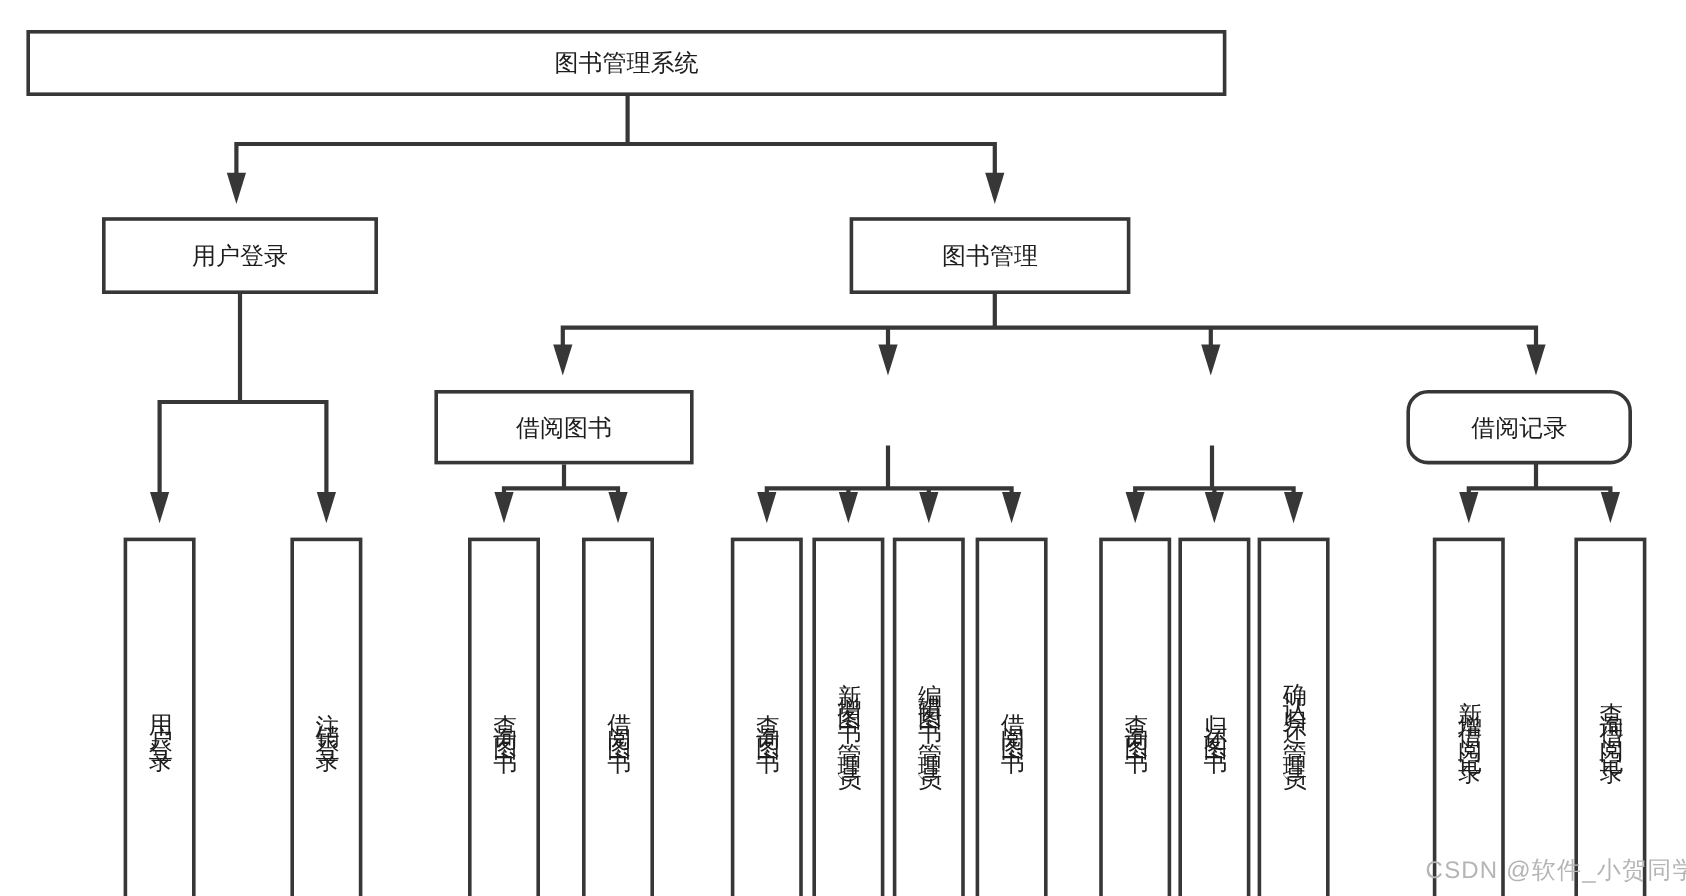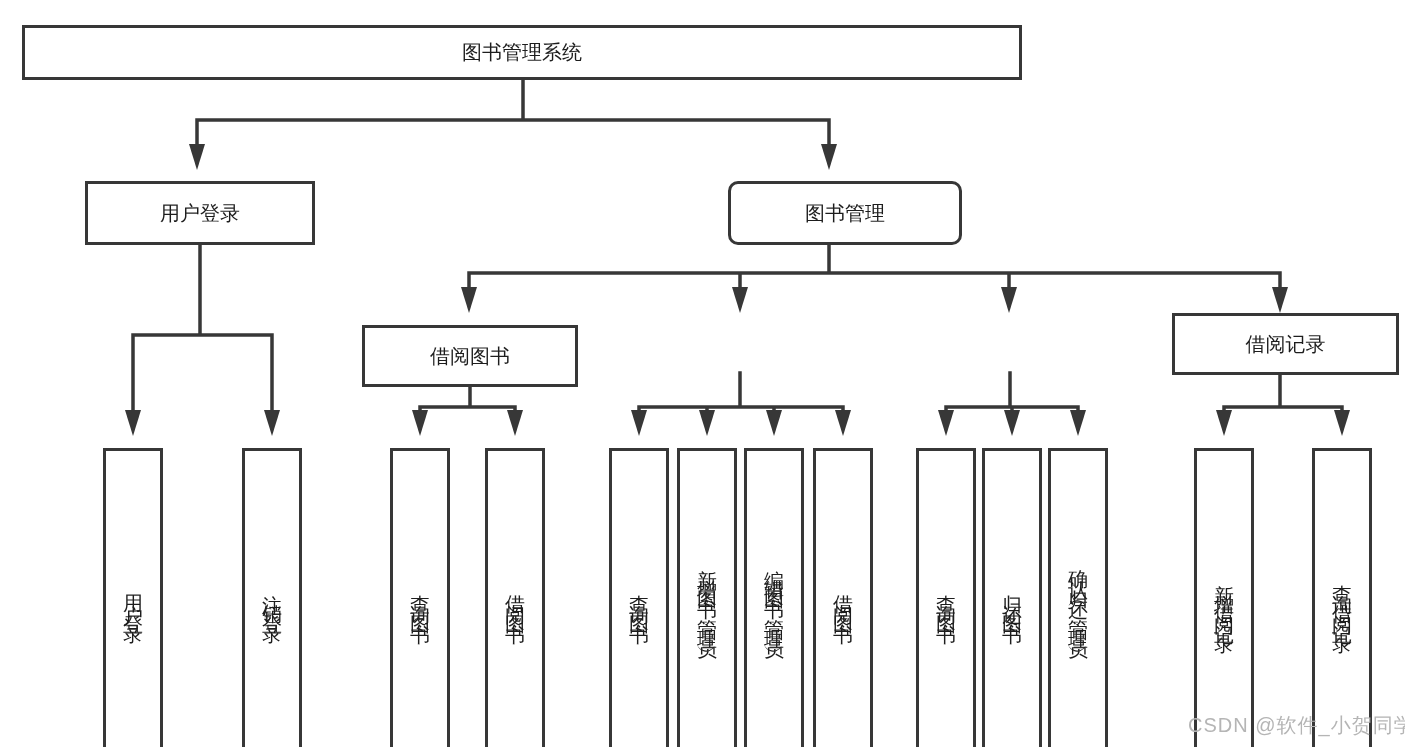--- a/index.html
+++ b/index.html
@@ -38,25 +38,25 @@
   .leaf .vtext {
     writing-mode: vertical-rl;
     text-orientation: mixed;
     letter-spacing: 10px;
     line-height: 1.15;
     white-space: nowrap;
   }
   
   .n-root        { left: 22px;   top: 13px;  width: 1000px; height: 55px; }
   .n-login       { left: 85px;   top: 169px; width: 230px;  height: 64px; }
-  .n-bookmgmt    { left: 728px;  top: 169px; width: 234px;  height: 64px; border-radius: 10px; }
+  .n-bookmgmt    { left: 708px;  top: 169px; width: 234px;  height: 64px; }
   .n-recommend   { left: 362px;  top: 313px; width: 216px;  height: 62px; }
   .n-borrow      { left: 632px;  top: 313px; width: 216px;  height: 62px; }
   .n-current     { left: 902px;  top: 313px; width: 216px;  height: 62px; }
-  .n-records     { left: 1172px; top: 301px; width: 227px;  height: 62px; }
+  .n-records     { left: 1172px; top: 313px; width: 188px;  height: 62px; border-radius: 18px; }
   
   .leaf { top: 436px; width: 60px; height: 302px; }
   .l-a1 { left: 103px; }
   .l-a2 { left: 242px; }
   .l-b1 { left: 390px; }
   .l-b2 { left: 485px; }
   .l-c1 { left: 609px; }
   .l-c2 { left: 677px; }
   .l-c3 { left: 744px; }
   .l-c4 { left: 813px; }

